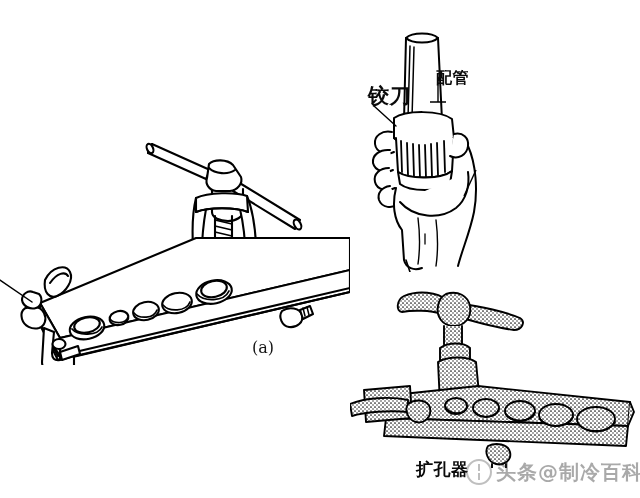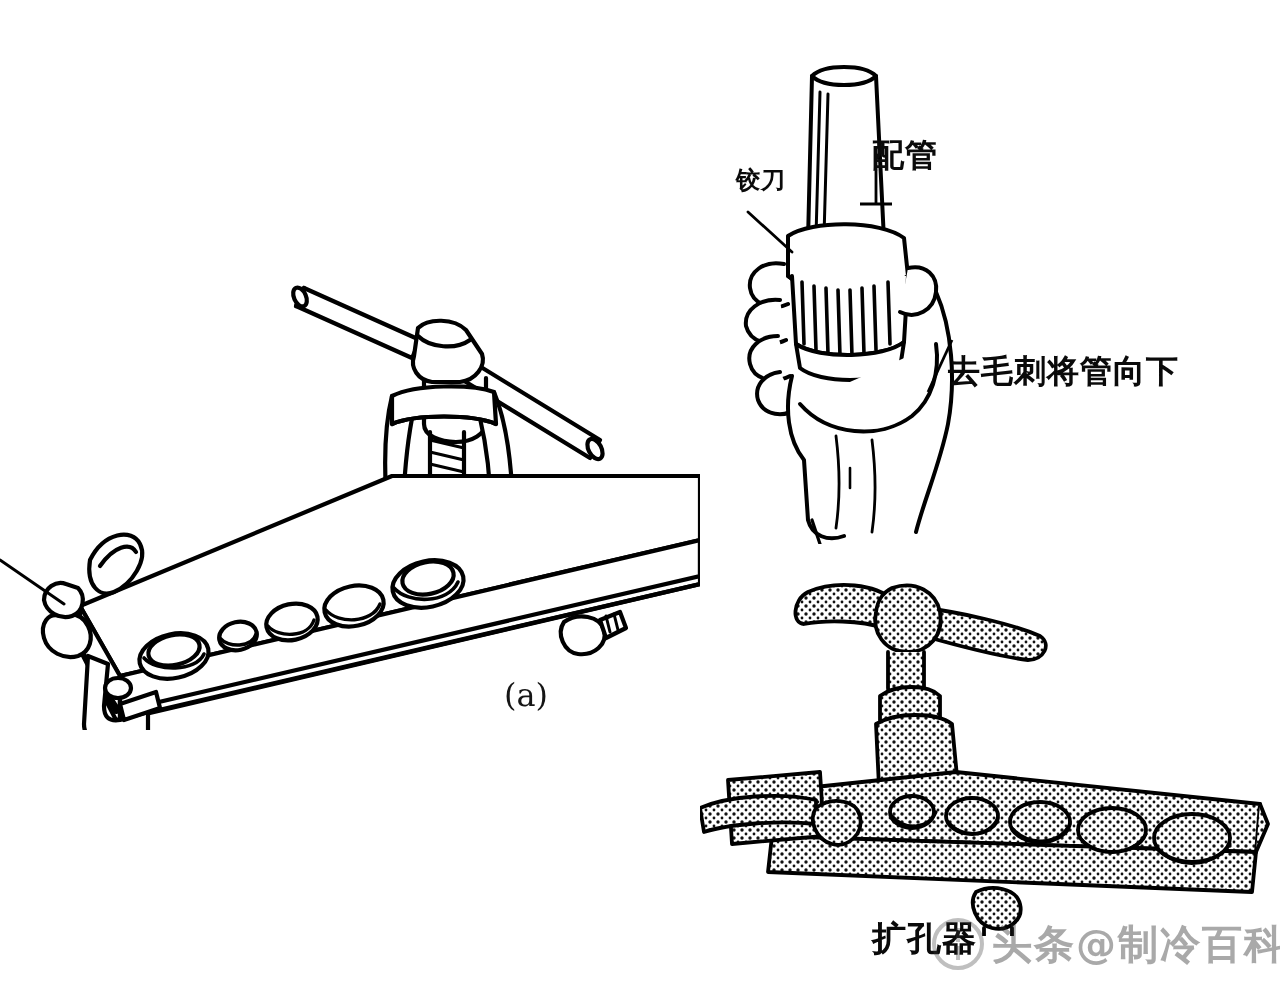--- a/index.html
+++ b/index.html
@@ -210,23 +210,22 @@
       <path d="M14 2 L14 26 M6 26 L22 26"></path>
     </g>
   </svg>
 
   <svg class="fig" style="left:462px; top:168px;" width="18" height="30" viewBox="0 0 18 30">
     <g fill="none" stroke="#000" stroke-width="1.4">
       <path d="M2 28 L14 2"></path>
     </g>
   </svg>
 
-  <div class="lbl" style="left:368px; top:82px; font-size:12px;">铰刀</div>
+  <div class="lbl" style="left:368px; top:82px; font-size:21px;">铰刀</div>
   <div class="lbl" style="left:436px; top:68px; font-size:16px;">配管</div>
-  <div class="lbl" style="left:474px; top:176px; font-size:16px;">去毛刺将管向下</div>
 
   <div class="fig" style="left:350px; top:278px; width:290px; height:190px;">
     <svg width="290" height="190" viewBox="0 0 290 190">
       <defs>
         <pattern id="stip" width="4" height="4" patternUnits="userSpaceOnUse">
           <rect width="4" height="4" fill="#fff"></rect>
           <circle cx="1" cy="1" r="0.85" fill="#111"></circle>
           <circle cx="3" cy="3" r="0.7" fill="#111"></circle>
         </pattern>
       </defs>
@@ -274,18 +273,18 @@
         <path d="M0 126 C14 120 40 118 58 122 L58 134 C40 132 14 134 2 138 Z"></path>
 
         <path d="M58 126 C66 120 78 122 80 130 C82 139 74 146 66 144 C58 142 54 132 58 126 Z"></path>
 
         <path d="M138 168 C146 164 158 166 160 174 C162 182 154 188 146 186 C138 184 134 174 138 168 Z"></path>
         <path d="M142 186 L142 190 M156 186 L156 190" fill="none"></path>
       </g>
     </svg>
   </div>
 
-  <div class="lbl" style="left:416px; top:458px; font-size:17px;margin-left:20px;">扩孔器</div>
+  <div class="lbl" style="left:416px; top:458px; font-size:17px;">扩孔器</div>
 
   <div class="wm-ring" style="left:466px; top:459px; width:22px; height:22px;"></div>
   <div class="wm" style="left:496px; top:459px; font-size:20px;">头条@制冷百科</div>
 
 </div>
 
 </body></html>

